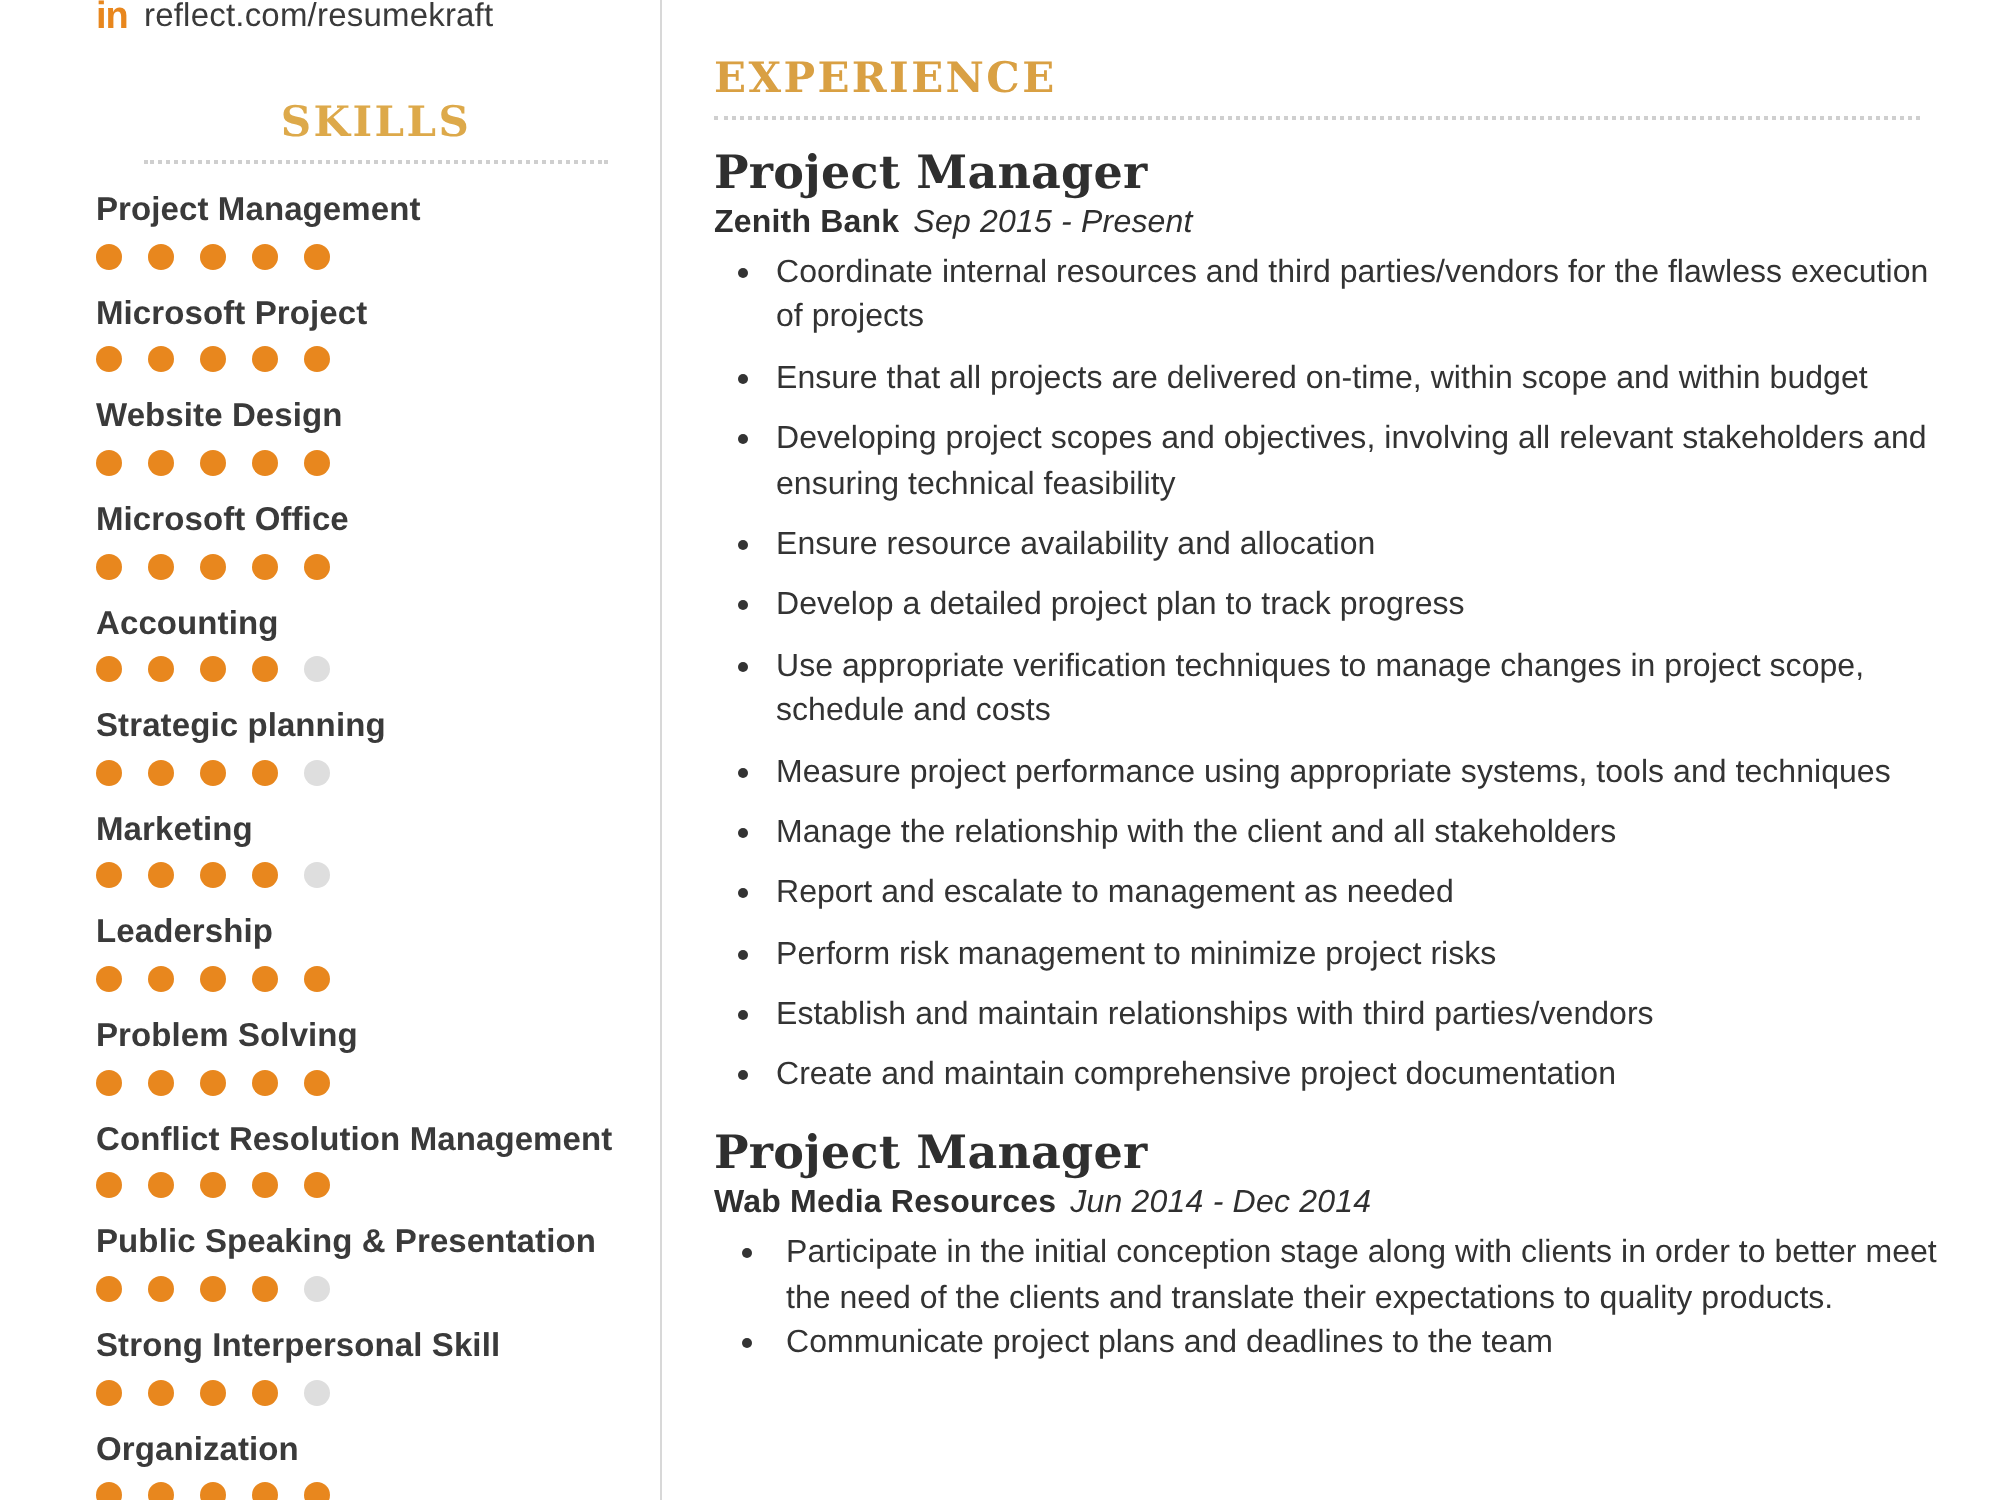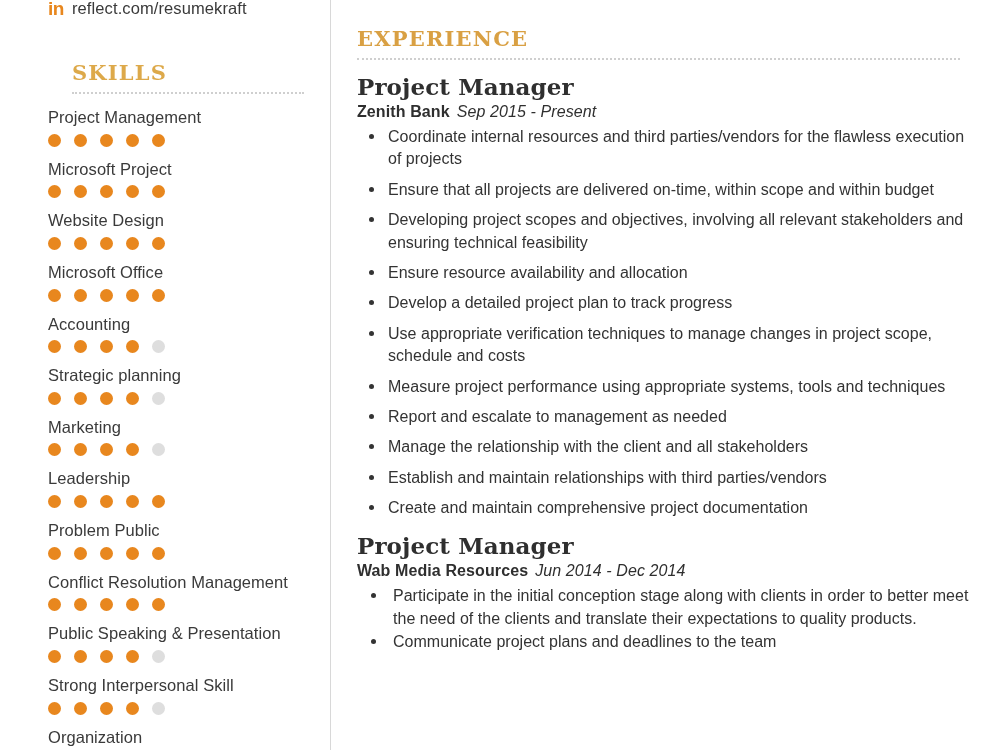--- a/index.html
+++ b/index.html
@@ -60,21 +60,22 @@
   }
   .contact-text {
     font-size: 16.5px;
     color: #3a3a3a;
     letter-spacing: 0.1px;
   }
 
   .section-head {
     padding-left: 72px;
     padding-right: 26px;
-    margin-top: 38px;
+    margin-top: 26px;
+    text-align: center;
   }
   .section-title {
     font-family: "DejaVu Serif", "Liberation Serif", serif;
     font-weight: bold;
     font-size: 21px;
     letter-spacing: 1.2px;
     color: #dda94a;
   }
   .section-title.exp {
     color: #d9a043;
@@ -85,20 +86,21 @@
     border-bottom: 2px dotted #cfcfcf;
   }
 
   .skills {
     padding-left: 48px;
     padding-right: 20px;
     margin-top: 13px;
   }
   .skill {
     margin-bottom: 12px;
+    font-weight: bold;
   }
   .skill-name {
     font-size: 16.5px;
     color: #3a3a3a;
     line-height: 1.25;
     letter-spacing: 0.05px;
   }
   .dots {
     margin-top: 6px;
     display: flex;
@@ -289,21 +291,21 @@
           <div class="skill-name">Leadership</div>
           <div class="dots">
             <span class="dot on"></span>
             <span class="dot on"></span>
             <span class="dot on"></span>
             <span class="dot on"></span>
             <span class="dot on"></span>
           </div>
         </div>
         <div class="skill">
-          <div class="skill-name">Problem Public</div>
+          <div class="skill-name">Problem Solving</div>
           <div class="dots">
             <span class="dot on"></span>
             <span class="dot on"></span>
             <span class="dot on"></span>
             <span class="dot on"></span>
             <span class="dot on"></span>
           </div>
         </div>
         <div class="skill">
           <div class="skill-name">Conflict Resolution Management</div>
@@ -366,22 +368,23 @@
           <div class="job-title">Project Manager</div>
           <div class="job-meta"><span class="job-company">Zenith Bank</span><span class="job-dates">Sep 2015 - Present</span></div>
           <ul class="bullets">
             <li>Coordinate internal resources and third parties/vendors for the flawless execution of projects</li>
             <li>Ensure that all projects are delivered on-time, within scope and within budget</li>
             <li>Developing project scopes and objectives, involving all relevant stakeholders and ensuring technical feasibility</li>
             <li>Ensure resource availability and allocation</li>
             <li>Develop a detailed project plan to track progress</li>
             <li>Use appropriate verification techniques to manage changes in project scope, schedule and costs</li>
             <li>Measure project performance using appropriate systems, tools and techniques</li>
+            <li>Manage the relationship with the client and all stakeholders</li>
             <li>Report and escalate to management as needed</li>
-            <li>Manage the relationship with the client and all stakeholders</li>
+            <li>Perform risk management to minimize project risks</li>
             <li>Establish and maintain relationships with third parties/vendors</li>
             <li>Create and maintain comprehensive project documentation</li>
           </ul>
         </div>
         <div class="job">
           <div class="job-title">Project Manager</div>
           <div class="job-meta"><span class="job-company">Wab Media Resources</span><span class="job-dates">Jun 2014 - Dec 2014</span></div>
           <ul class="bullets tight">
             <li>Participate in the initial conception stage along with clients in order to better meet the need of the clients and translate their expectations to quality products.</li>
             <li>Communicate project plans and deadlines to the team</li>

